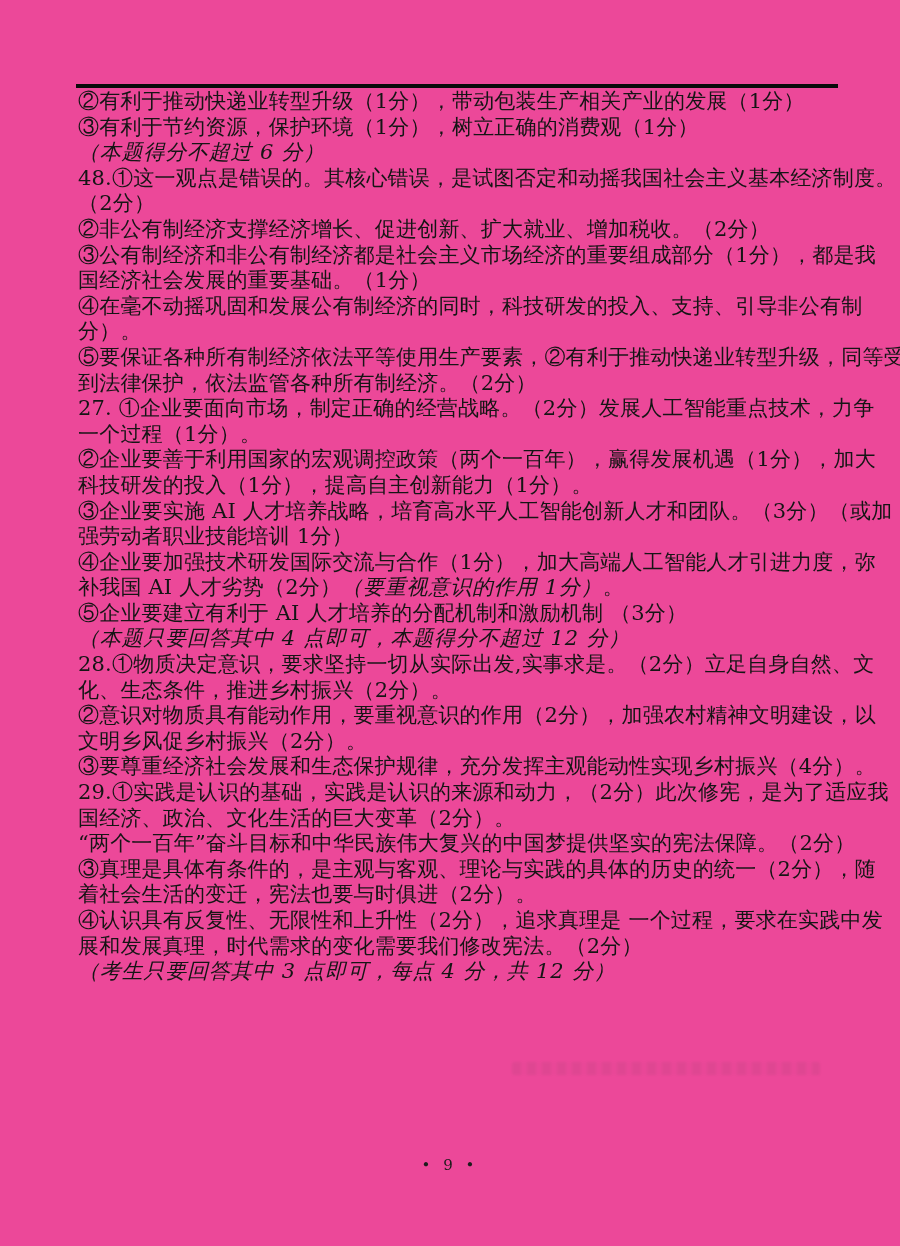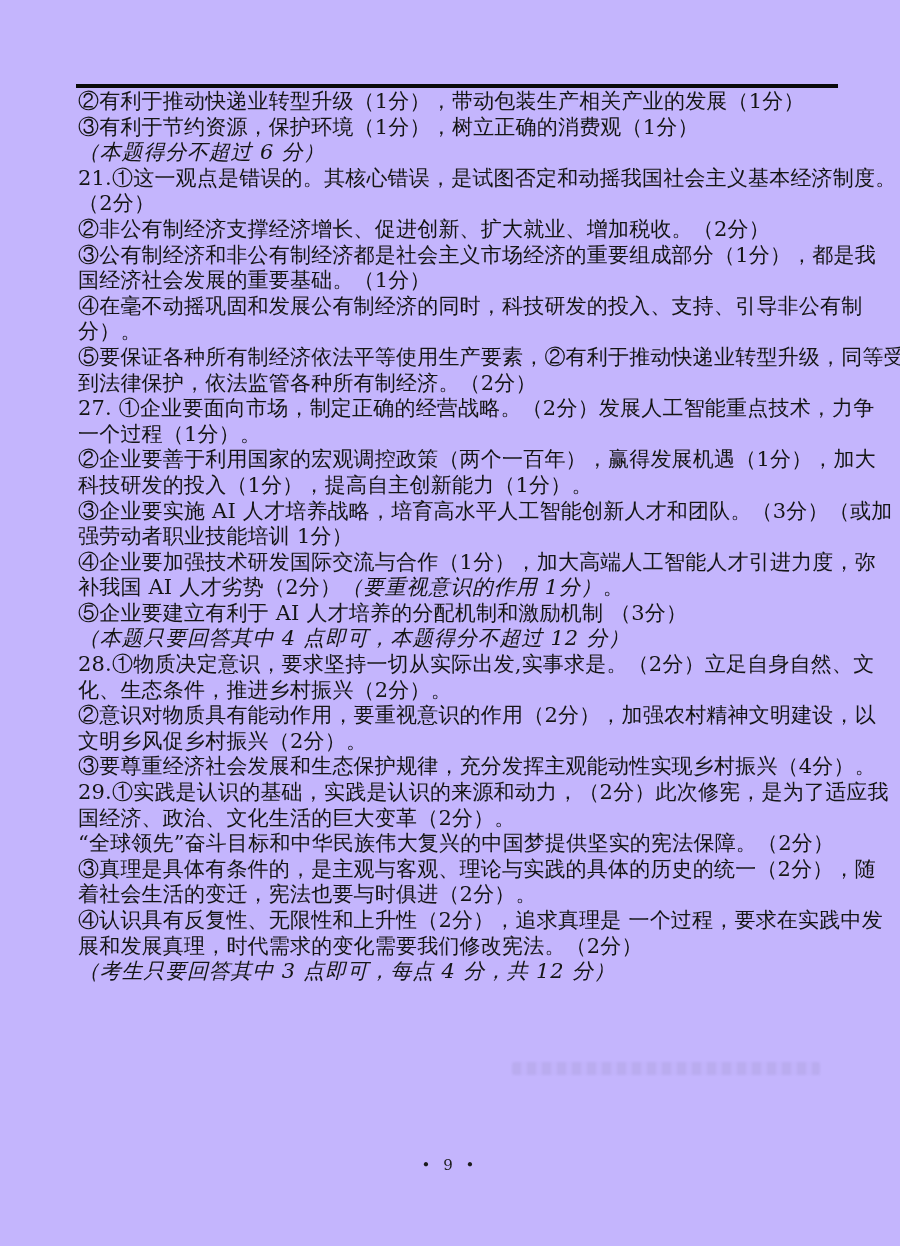--- a/index.html
+++ b/index.html
@@ -4,21 +4,21 @@
 <style>
   html, body { margin: 0; padding: 0; }
   body {
     width: 900px; height: 1246px;
     background: #f4f4f2;
     font-family: "DejaVu Serif", "Liberation Serif", serif;
   }
   .scan-page {
     position: relative;
     width: 900px; height: 1246px;
-    background: #c4b5fd;
+    background: #ec4899;
     color: #151515;
     overflow: hidden;
   }
   .rule-top {
     position: absolute;
     left: 76px; top: 84px;
     width: 762px; height: 4px;
     background: #0a0a0a;
   }
   .content {
@@ -64,21 +64,21 @@
 <body>
 
 <div class="scan-page">
 
   <div class="rule-top"></div>
 
   <div class="content">
       <div class="line"><span class="seg normal">②有利于推动快递业转型升级（1分），带动包装生产相关产业的发展（1分）</span></div>
       <div class="line"><span class="seg normal">③有利于节约资源，保护环境（1分），树立正确的消费观（1分）</span></div>
       <div class="line"><span class="seg note">（本题得分不超过 6 分）</span></div>
-      <div class="line"><span class="seg normal">21.①这一观点是错误的。其核心错误，是试图否定和动摇我国社会主义基本经济制度。</span></div>
+      <div class="line"><span class="seg normal">48.①这一观点是错误的。其核心错误，是试图否定和动摇我国社会主义基本经济制度。</span></div>
       <div class="line"><span class="seg normal">（2分）</span></div>
       <div class="line"><span class="seg normal">②非公有制经济支撑经济增长、促进创新、扩大就业、增加税收。（2分）</span></div>
       <div class="line"><span class="seg normal">③公有制经济和非公有制经济都是社会主义市场经济的重要组成部分（1分），都是我</span></div>
       <div class="line"><span class="seg normal">国经济社会发展的重要基础。（1分）</span></div>
       <div class="line"><span class="seg normal">④在毫不动摇巩固和发展公有制经济的同时，科技研发的投入、支持、引导非公有制</span></div>
       <div class="line"><span class="seg normal">分）。</span></div>
       <div class="line"><span class="seg normal">⑤要保证各种所有制经济依法平等使用生产要素，②有利于推动快递业转型升级，同等受</span></div>
       <div class="line"><span class="seg normal">到法律保护，依法监管各种所有制经济。（2分）</span></div>
       <div class="line"><span class="seg normal">27. ①企业要面向市场，制定正确的经营战略。（2分）发展人工智能重点技术，力争</span></div>
       <div class="line"><span class="seg normal">一个过程（1分）。</span></div>
@@ -90,21 +90,21 @@
       <div class="line"><span class="seg normal">补我国 AI 人才劣势（2分）</span><span class="seg note">（要重视意识的作用 1分）</span><span class="seg normal">。</span></div>
       <div class="line"><span class="seg normal">⑤企业要建立有利于 AI 人才培养的分配机制和激励机制 （3分）</span></div>
       <div class="line"><span class="seg note">（本题只要回答其中 4 点即可，本题得分不超过 12 分）</span></div>
       <div class="line"><span class="seg normal">28.①物质决定意识，要求坚持一切从实际出发,实事求是。（2分）立足自身自然、文</span></div>
       <div class="line"><span class="seg normal">化、生态条件，推进乡村振兴（2分）。</span></div>
       <div class="line"><span class="seg normal">②意识对物质具有能动作用，要重视意识的作用（2分），加强农村精神文明建设，以</span></div>
       <div class="line"><span class="seg normal">文明乡风促乡村振兴（2分）。</span></div>
       <div class="line"><span class="seg normal">③要尊重经济社会发展和生态保护规律，充分发挥主观能动性实现乡村振兴（4分）。</span></div>
       <div class="line"><span class="seg normal">29.①实践是认识的基础，实践是认识的来源和动力，（2分）此次修宪，是为了适应我</span></div>
       <div class="line"><span class="seg normal">国经济、政治、文化生活的巨大变革（2分）。</span></div>
-      <div class="line"><span class="seg normal">“全球领先”奋斗目标和中华民族伟大复兴的中国梦提供坚实的宪法保障。（2分）</span></div>
+      <div class="line"><span class="seg normal">“两个一百年”奋斗目标和中华民族伟大复兴的中国梦提供坚实的宪法保障。（2分）</span></div>
       <div class="line"><span class="seg normal">③真理是具体有条件的，是主观与客观、理论与实践的具体的历史的统一（2分），随</span></div>
       <div class="line"><span class="seg normal">着社会生活的变迁，宪法也要与时俱进（2分）。</span></div>
       <div class="line"><span class="seg normal">④认识具有反复性、无限性和上升性（2分），追求真理是 一个过程，要求在实践中发</span></div>
       <div class="line"><span class="seg normal">展和发展真理，时代需求的变化需要我们修改宪法。（2分）</span></div>
       <div class="line"><span class="seg note">（考生只要回答其中 3 点即可，每点 4 分，共 12 分）</span></div>
     </div>
 
   <div class="bleed-artifact"></div>
 
   <div class="page-footer">• 9 •</div>

